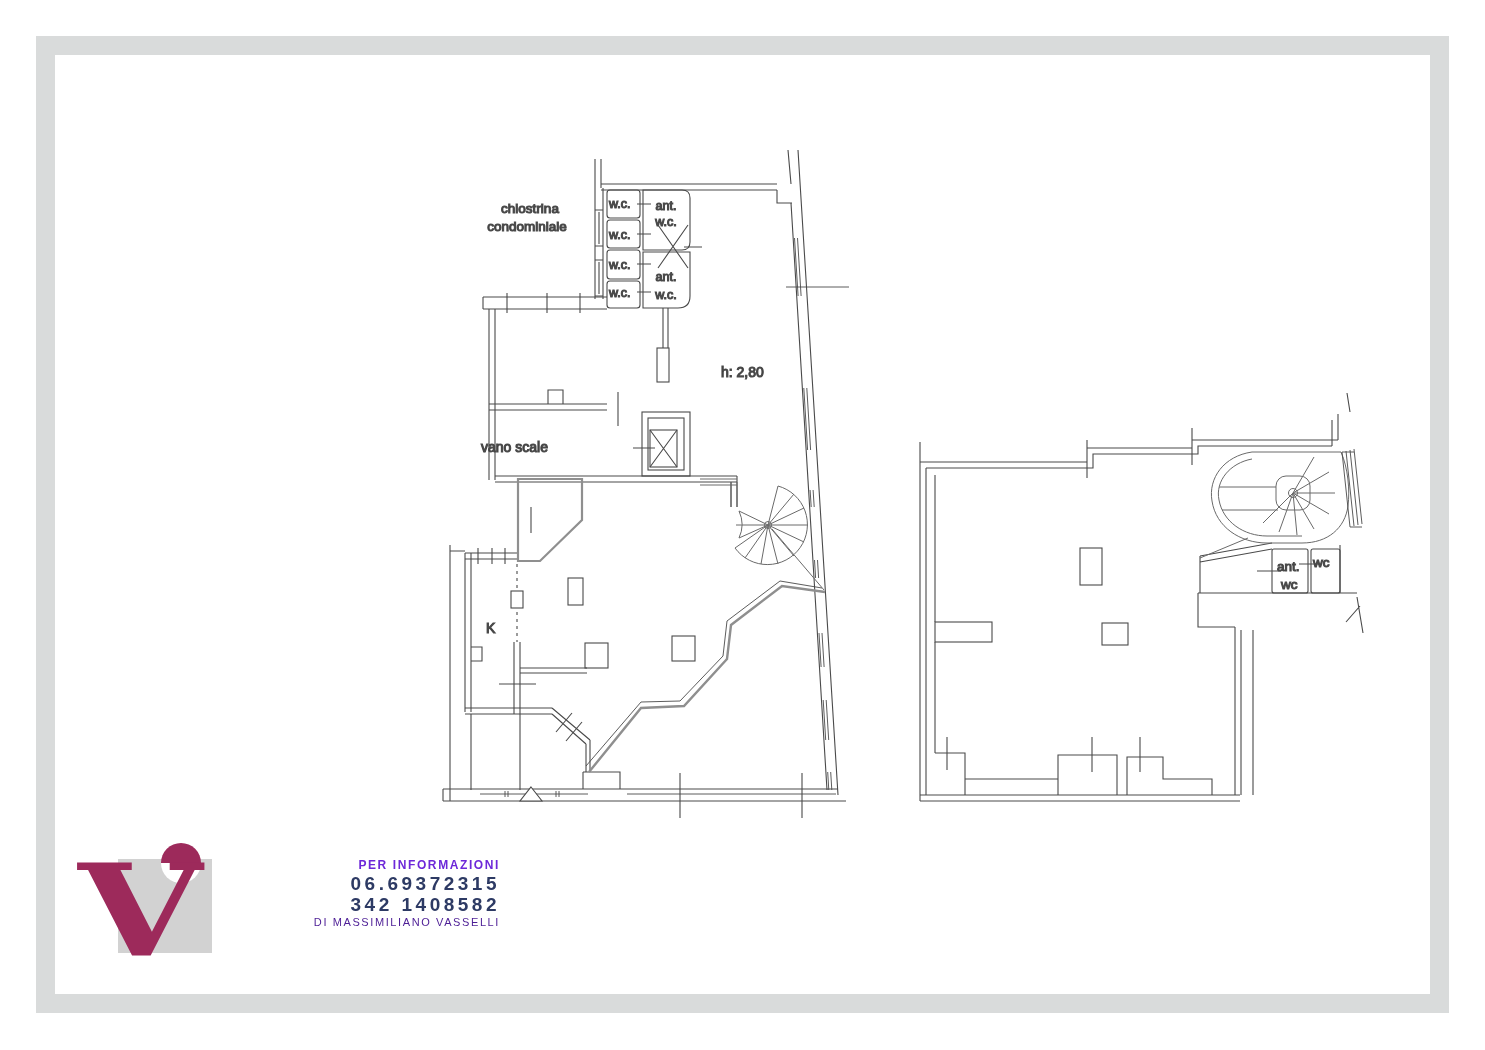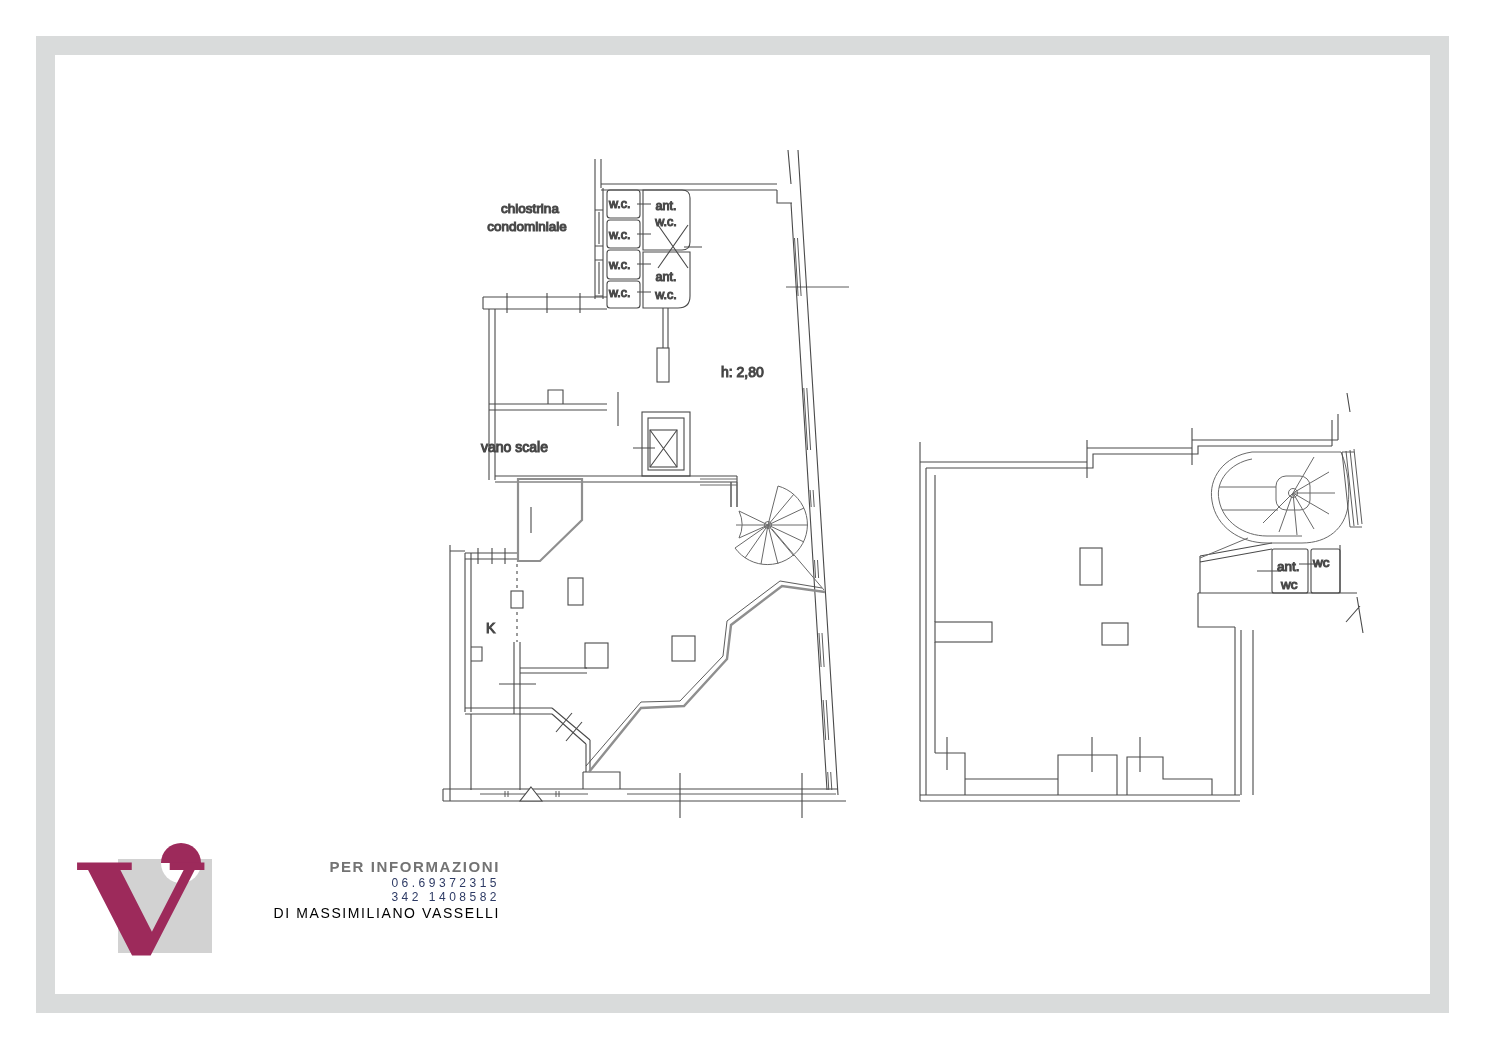--- a/index.html
+++ b/index.html
@@ -13,24 +13,24 @@
   .mid{text-anchor:middle;}
 
   
   .logo-square{position:absolute;left:118px;top:859px;width:94px;height:94px;background:#d2d2d2;}
   .logo-dot{position:absolute;left:161px;top:843px;width:40px;height:40px;border-radius:50%;
             background:linear-gradient(#9d2a5b 0 50%, #ffffff 50% 100%);}
   .logo-v{position:absolute;left:78px;top:846px;width:180px;height:140px;
           font-family:"DejaVu Serif",serif;font-weight:bold;font-size:128px;line-height:1.0;
           color:#9d2a5b;transform:scaleX(1.25);transform-origin:left top;}
   .footer-text{position:absolute;left:170px;top:858px;width:330px;text-align:right;}
-  .info-heading{color:#737373;font-weight:bold;font-size:15px;letter-spacing:1.6px;text-align:right;}
-  .phone{color:#2d3a64;font-weight:normal;font-size:12px;letter-spacing:3.5px;line-height:1.0;margin-top:2px;}
+  .info-heading{color:#6d28d9;font-weight:bold;font-size:12px;letter-spacing:1.6px;text-align:right;}
+  .phone{color:#2d3a64;font-weight:bold;font-size:19px;letter-spacing:3.5px;line-height:1.0;margin-top:2px;}
   .brand{color:#27325d;font-weight:bold;font-size:27.5px;letter-spacing:0.2px;margin-top:3px;white-space:nowrap;}
-  .tagline{color:#000000;font-size:14px;letter-spacing:1.6px;margin-top:2px;}
+  .tagline{color:#4c1d95;font-size:11px;letter-spacing:1.6px;margin-top:2px;}
 </style>
 </head>
 <body>
 
 <div class="frame"></div>
 
 <svg class="plan-svg" viewBox="0 0 1485 1050">
 
   <g fill="none" stroke="#4a4a4a" stroke-width="1.1">
 

